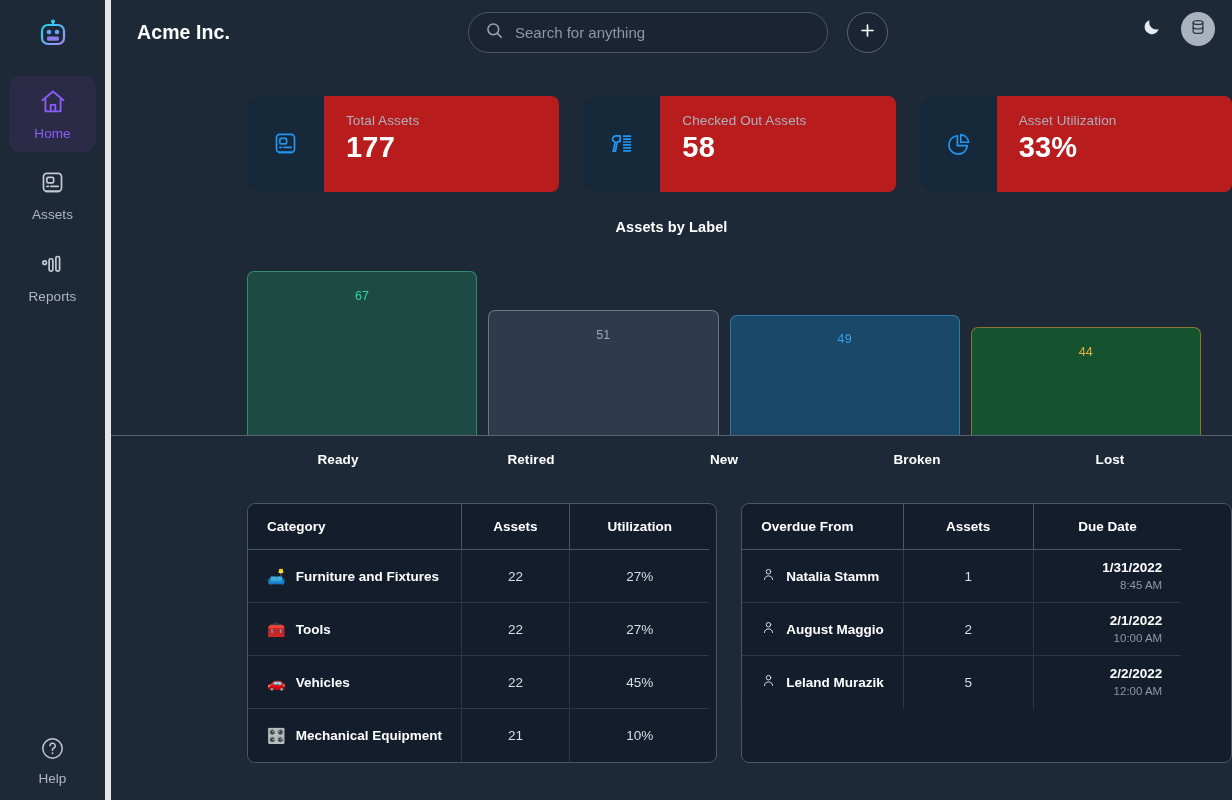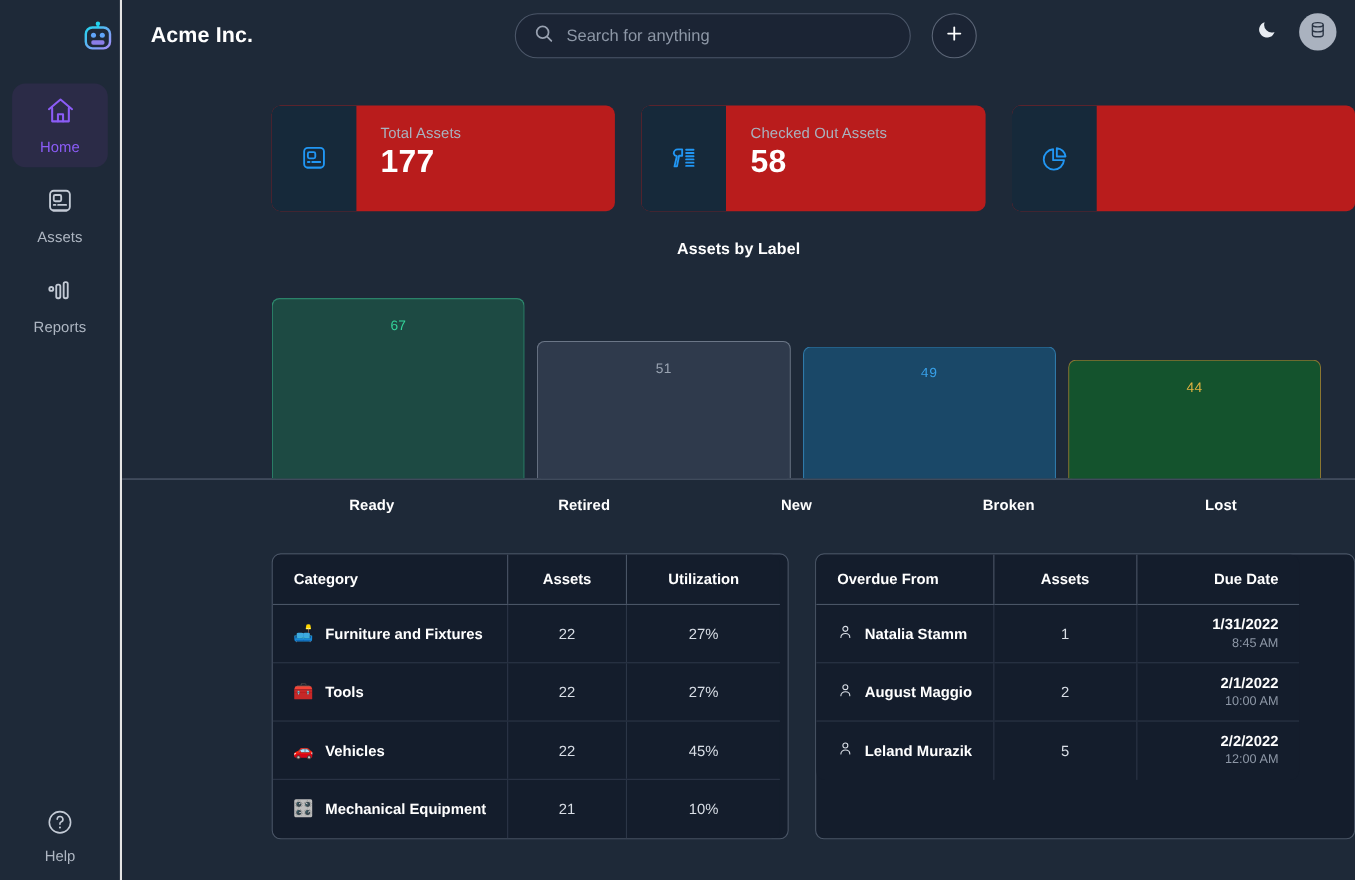--- a/index.html
+++ b/index.html
@@ -8,22 +8,22 @@
     background: #1e2938;
     font-family: "Liberation Sans", sans-serif;
     overflow: hidden;
   }
   .app { display: flex; width: 1232px; height: 800px; }
 
   
   .sidebar {
     width: 111px; height: 800px;
     background: #1e2938;
-    border-right: 2px solid #e5e5e5;
-    display: flex; flex-direction: column; align-items: flex-end;
+    border-right: 6px solid #e5e5e5;
+    display: flex; flex-direction: column; align-items: center;
     flex: 0 0 111px;
     position: relative;
   }
   .logo { margin-top: 14px; width: 40px; height: 40px;
           display: flex; align-items: center; justify-content: center; }
   .nav { margin-top: 22px; width: 100%; display: flex; flex-direction: column; align-items: center; }
   .nav-item {
     width: 87px; height: 76px; border-radius: 12px;
     display: flex; flex-direction: column; align-items: center; justify-content: center;
     gap: 6px; cursor: pointer; margin-bottom: 6px;
@@ -130,21 +130,21 @@
     border: 1px solid #4a5566; border-radius: 8px; overflow: hidden; background: #141d2c;
   }
   .tbl-left { width: 523px; }
   .tbl-right { width: 546px; }
   th {
     font-size: 13.5px; font-weight: 700; color: #ffffff;
     padding: 15px 19px; text-align: center; border-bottom: 1px solid #4a5566;
     white-space: nowrap;
   }
   th.left { text-align: left; }
-  th.right { text-align: right; }
+  th.right { }
   td {
     font-size: 13.5px; color: #d9dee6; padding: 0 19px; height: 53px;
     text-align: center; border-bottom: 1px solid #2c3647;
     border-left: 1px solid #2c3647;
   }
   th + th, th + th ~ th { border-left: 1px solid #4a5566; }
   td:first-child { border-left: none; text-align: left; }
   tr:last-child td { border-bottom: none; }
   .cat-cell { display: flex; align-items: center; gap: 10px; }
   .cat-emoji { font-size: 15px; line-height: 1; }
@@ -317,20 +317,24 @@
         </div>
       </div>
 
       <div class="stat">
         <div class="stat-icon">
           <svg width="27" height="27" viewBox="0 0 24 24" fill="none" stroke="#2196f3" stroke-width="1.5" stroke-linecap="round" stroke-linejoin="round">
             <path d="M11 4.2A8.2 8.2 0 1 0 19.8 13H11V4.2z"></path>
             <path d="M14 3.2A7.8 7.8 0 0 1 21 10h-7V3.2z"></path>
           </svg>
         </div>
+        <div class="stat-body">
+          <div class="stat-title">Asset Utilization</div>
+          <div class="stat-value">33%</div>
+        </div>
       </div>
     </div>
 
     <div class="chart-section">
       <div class="chart-title">Assets by Label</div>
       <div class="chart-area" id="chart-area">
           <div class="bar" style="height: 90.5405%; background: rgb(29, 74, 67); border-color: rgb(46, 140, 111);">
             <span class="bar-value" style="color: rgb(52, 211, 153);">67</span>
           </div>
           <div class="bar" style="height: 68.9189%; background: rgb(47, 58, 76); border-color: rgb(107, 118, 135);">

